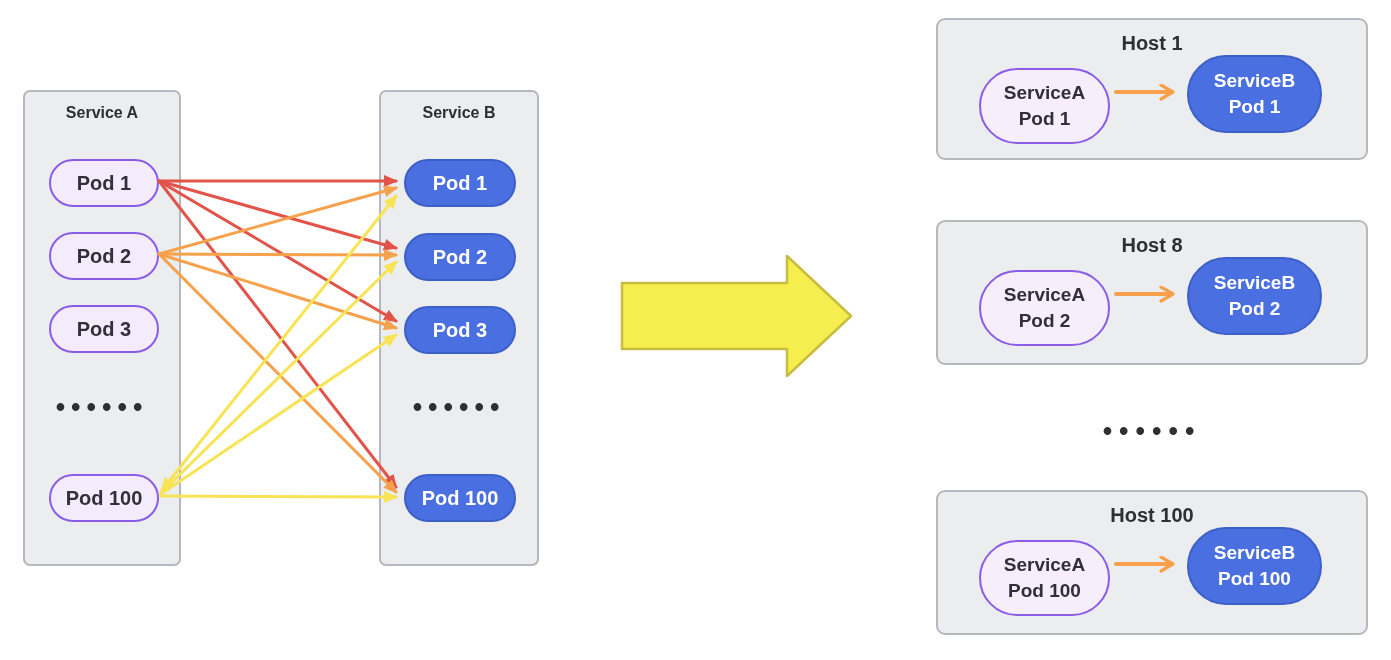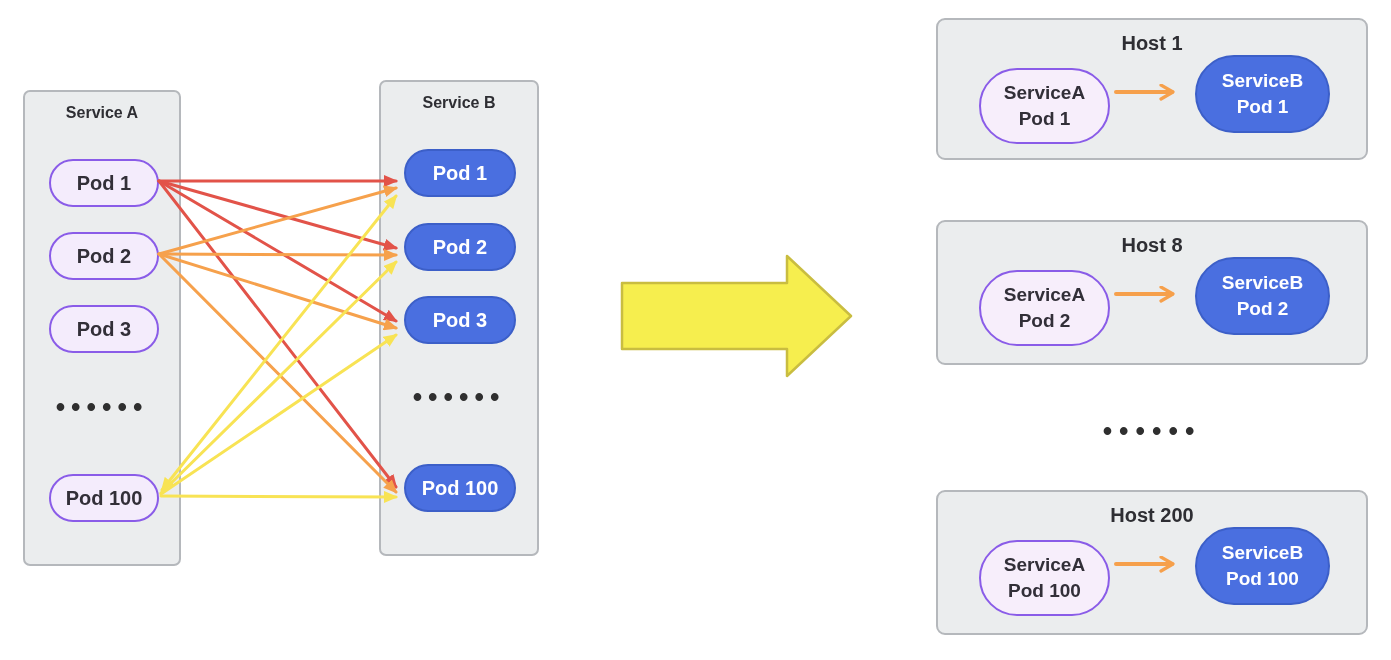--- a/index.html
+++ b/index.html
@@ -15,21 +15,21 @@
   }
 
   
   .panel {
     position: absolute;
     background: var(--c-panel_bg, #ebedee);
     border: 2px solid var(--c-panel_border, #b5b8bc);
     border-radius: 7px;
   }
   #panel-a { left: 23px;  top: 90px; width: 158px; height: 476px; }
-  #panel-b { left: 379px; top: 80px; width: 160px; height: 476px; }
+  #panel-b { left: 379px; top: 90px; width: 160px; height: 476px; }
 
   .panel-title {
     position: absolute;
     top: 12px; left: 0; width: 100%;
     text-align: center;
     font-size: 16px; font-weight: 700;
     color: var(--c-title_text, #2e2e33);
   }
 
   .pod {
@@ -121,21 +121,21 @@
   }
   .host-pill-a {
     left: 41px; top: 48px;
     width: 131px; height: 76px;
     border-radius: 38px;
     background: var(--c-host_pod_a_fill, #f7eefb);
     border: 2.5px solid var(--c-pod_a_border, #8a5ce8);
     color: var(--c-pod_a_text, #322f38);
   }
   .host-pill-b {
-    left: 257px; top: 35px;
+    left: 249px; top: 35px;
     width: 135px; height: 78px;
     border-radius: 39px;
     background: var(--c-pod_b_fill, #4a6fe0);
     border: 2.5px solid var(--c-pod_b_border, #3c5fc8);
     color: var(--c-pod_b_text, #ffffff);
   }
 
   #hosts-dots {
     position: absolute;
     left: 936px; width: 432px;
@@ -190,21 +190,21 @@
     </div>
     <div class="host-pill host-pill-b">
       <div>ServiceB</div>
       <div>Pod 2</div>
     </div>
   </div>
 
   <div id="hosts-dots">••••••</div>
 
   <div class="host" id="host-2">
-    <div class="host-title">Host 200</div>
+    <div class="host-title">Host 100</div>
     <div class="host-pill host-pill-a">
       <div>ServiceA</div>
       <div>Pod 100</div>
     </div>
     <div class="host-pill host-pill-b">
       <div>ServiceB</div>
       <div>Pod 100</div>
     </div>
   </div>
 

